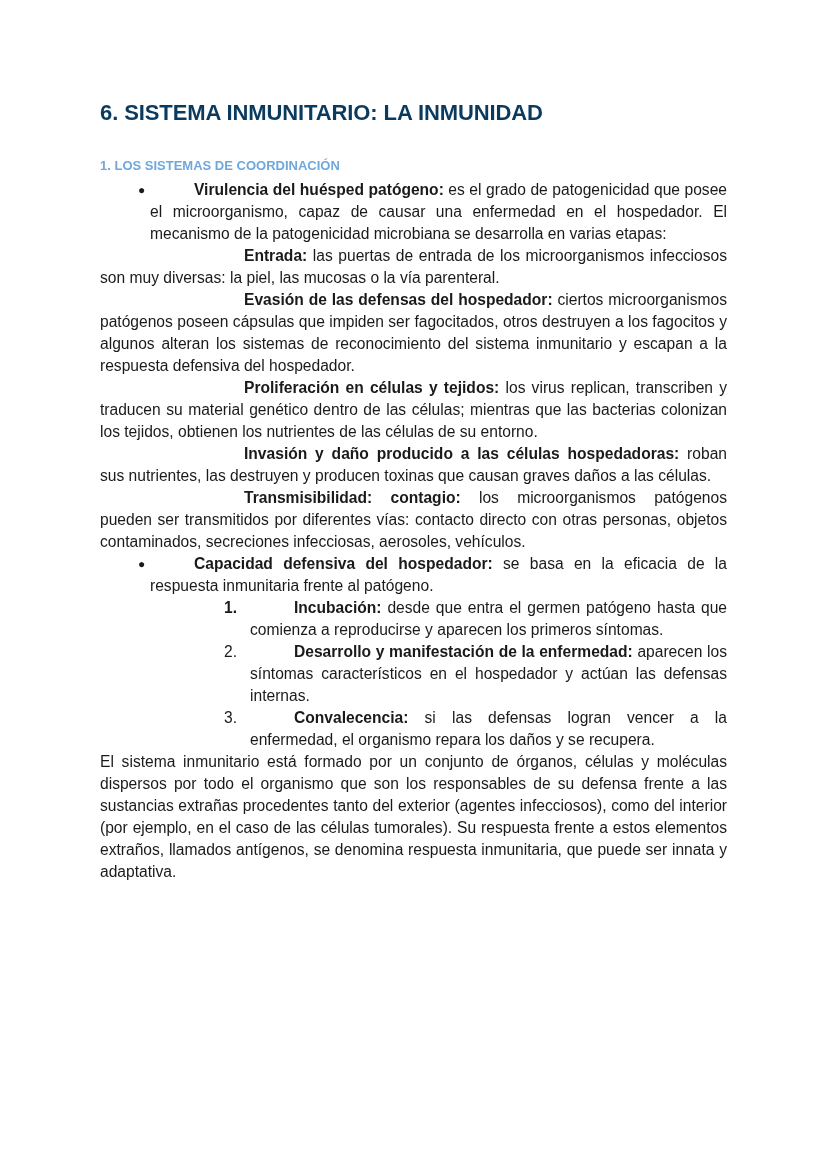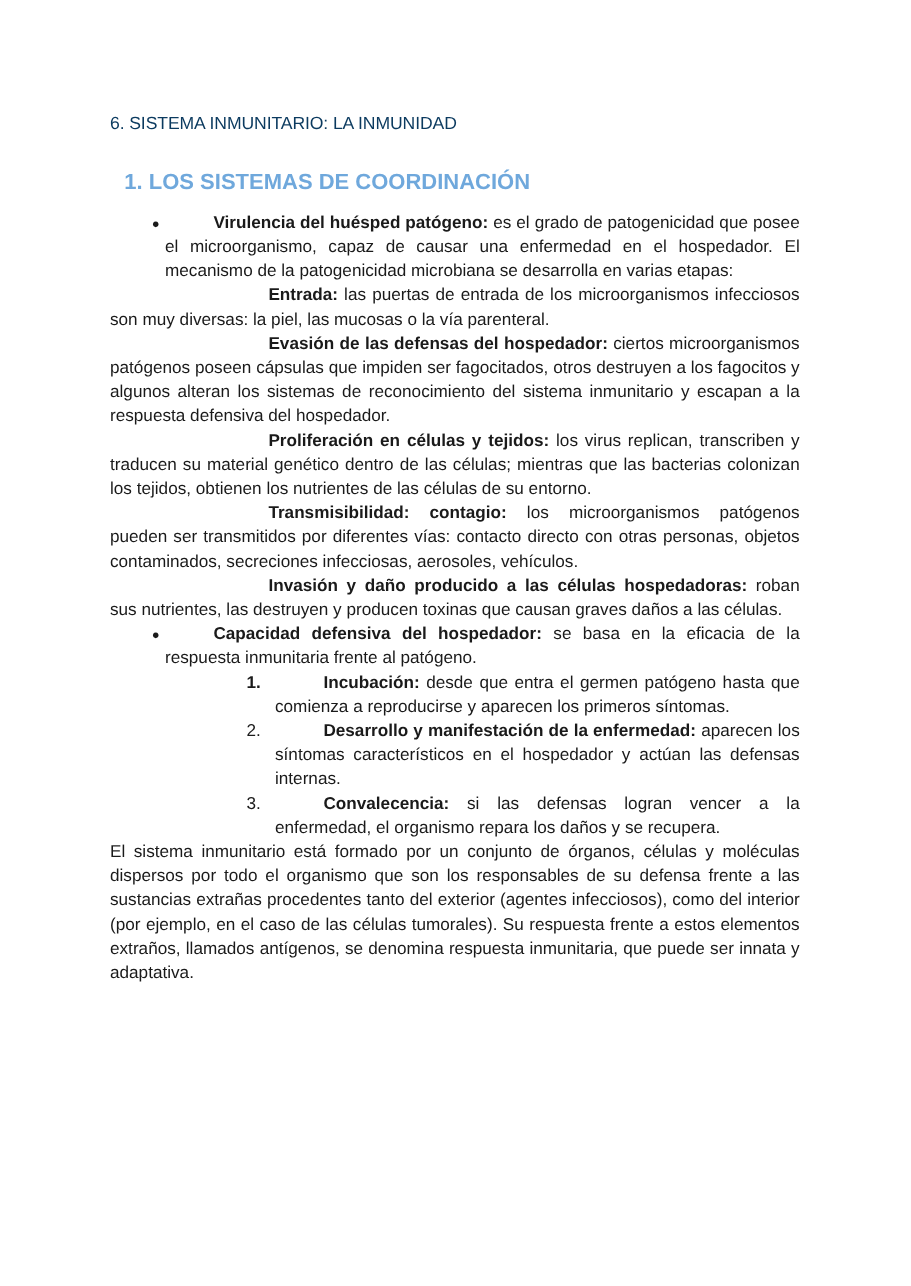--- a/index.html
+++ b/index.html
@@ -15,32 +15,32 @@
       font-family: "Liberation Sans", sans-serif;
       color: #1a1a1a;
     }
     .page {
       position: absolute;
       left: 100px;
       top: 98px;
       width: 627px;
     }
     .title {
-      font-size: 16px;
-      font-weight: normal;
+      font-size: 22px;
+      font-weight: bold;
       color: #0b3a5f;
       margin: 0;
       line-height: 30px;
       letter-spacing: -0.1px;
     }
     .section-heading {
-      font-size: 20px;
+      font-size: 13px;
       font-weight: bold;
       color: #6fa8dc;
-      margin: 13px;
+      margin: 0;
       line-height: 26px;
     }
     #sec1 { margin-top: 25px; }
     #sec2 { margin-top: 22px; }
     p, li {
       font-size: 15.6px;
       line-height: 22px;
       text-align: justify;
       margin: 0;
     }
@@ -96,22 +96,22 @@
     <li class="bullet">
       <span class="bullet-dot">●</span>
       <b>Virulencia del huésped patógeno:</b><span> es el grado de patogenicidad que posee el microorganismo, capaz de causar una enfermedad en el hospedador. El mecanismo de la patogenicidad microbiana se desarrolla en varias etapas:</span>
     </li>
   </ul>
 
   <div>
     <p class="stage"><b>Entrada:</b><span> las puertas de entrada de los microorganismos infecciosos son muy diversas: la piel, las mucosas o la vía parenteral.</span></p>
     <p class="stage"><b>Evasión de las defensas del hospedador:</b><span> ciertos microorganismos patógenos poseen cápsulas que impiden ser fagocitados, otros destruyen a los fagocitos y algunos alteran los sistemas de reconocimiento del sistema inmunitario y escapan a la respuesta defensiva del hospedador.</span></p>
     <p class="stage"><b>Proliferación en células y tejidos:</b><span> los virus replican, transcriben y traducen su material genético dentro de las células; mientras que las bacterias colonizan los tejidos, obtienen los nutrientes de las células de su entorno.</span></p>
+    <p class="stage"><b>Invasión y daño producido a las células hospedadoras:</b><span> roban sus nutrientes, las destruyen y producen toxinas que causan graves daños a las células.</span></p>
     <p class="stage"><b>Transmisibilidad: contagio:</b><span> los microorganismos patógenos pueden ser transmitidos por diferentes vías: contacto directo con otras personas, objetos contaminados, secreciones infecciosas, aerosoles, vehículos.</span></p>
-    <p class="stage"><b>Invasión y daño producido a las células hospedadoras:</b><span> roban sus nutrientes, las destruyen y producen toxinas que causan graves daños a las células.</span></p>
   </div>
 
   <ul class="bullets">
     <li class="bullet">
       <span class="bullet-dot">●</span>
       <b>Capacidad defensiva del hospedador:</b><span> se basa en la eficacia de la respuesta inmunitaria frente al patógeno.</span>
     </li>
   </ul>
 
   <ol class="numbered">

